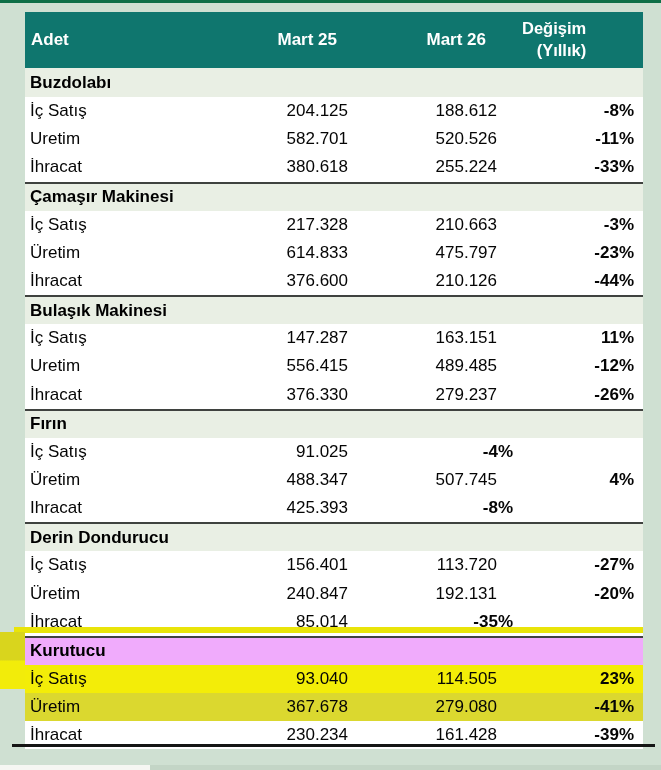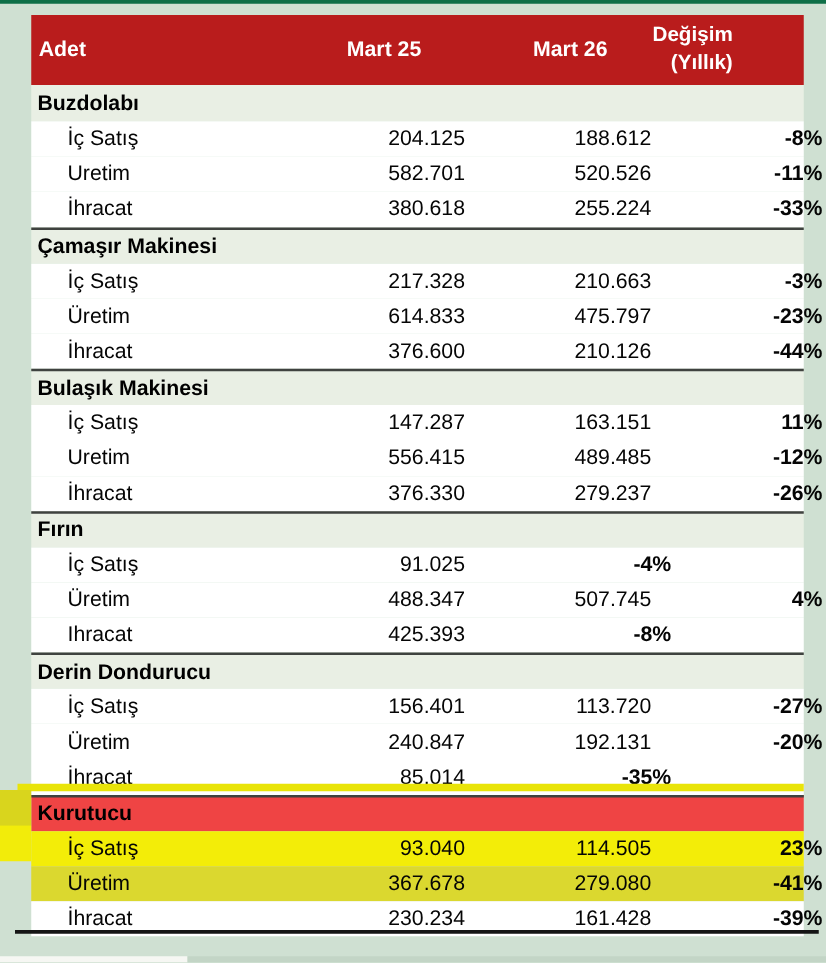--- a/index.html
+++ b/index.html
@@ -6,39 +6,39 @@
   body{
     width:661px;height:770px;position:relative;overflow:hidden;
     background:#cfe0d2;
     font-family:"Liberation Sans","DejaVu Sans",sans-serif;
     -webkit-font-smoothing:antialiased;
   }
   .top-line{position:absolute;left:0;top:0;width:661px;height:3px;background:#0e6f47;}
   .table-wrap{position:absolute;left:25px;top:12px;width:618px;}
   .grid-row{display:grid;grid-template-columns:170px 178px 149px 121px;box-sizing:border-box;}
   
-  .thead{height:56px;background:#b91c1c;color:#ffffff;font-weight:700;font-size:17px;}
+  .thead{height:56px;background:#0f766e;color:#ffffff;font-weight:700;font-size:17px;}
   .thead .hc{display:flex;align-items:center;}
   .hc-label{padding-left:6px;}
   .hc-num{justify-content:flex-end;padding-right:36px;}
   .hc-chg{text-align:right;padding-right:9px;font-size:16.5px;line-height:1.32;}
   
   .section-row{
     height:29px;background:#e9efe4;border-top:2px solid #3f423f;
     display:flex;align-items:center;padding-left:5px;
     font-weight:700;font-size:17px;color:#000;box-sizing:border-box;
   }
   .table-body > .section-row:first-child{border-top:none;}
-  .data-row{height:28.2px;background:#ffffff;font-size:17px;color:#050505;padding-left:24px;}
+  .data-row{height:28.2px;background:#ffffff;font-size:17px;color:#050505;}
   .data-row > div{display:flex;align-items:center;box-sizing:border-box;}
   .c-label{padding-left:5px;}
   .c-num{justify-content:flex-end;padding-right:25px;}
   .c-chg{justify-content:flex-end;padding-right:9px;font-weight:700;}
   
-  .hl-olive-header{background:#ef4444;}
+  .hl-olive-header{background:#f0abfc;}
   .hl-bright{background:#f3ed08;}
   .hl-olive{background:#dbd82f;}
   .highlight-strip{position:absolute;left:14px;top:627px;width:629px;height:6px;background:#e9e409;}
   .highlight-left-stripe{
     position:absolute;left:0;top:632px;width:25px;height:57px;
     background:linear-gradient(to bottom,#d9d51d 0%,#d9d51d 49%,#f2ec0a 51%,#f2ec0a 100%);
   }
   .bottom-border-line{position:absolute;left:12px;top:744px;width:643px;height:3px;background:#151515;}
   .bottom-strip-left{position:absolute;left:0;top:765px;width:150px;height:5px;background:#f6f7f3;}
   .bottom-strip-right{position:absolute;left:150px;top:765px;width:511px;height:5px;background:#c3d5c6;}

